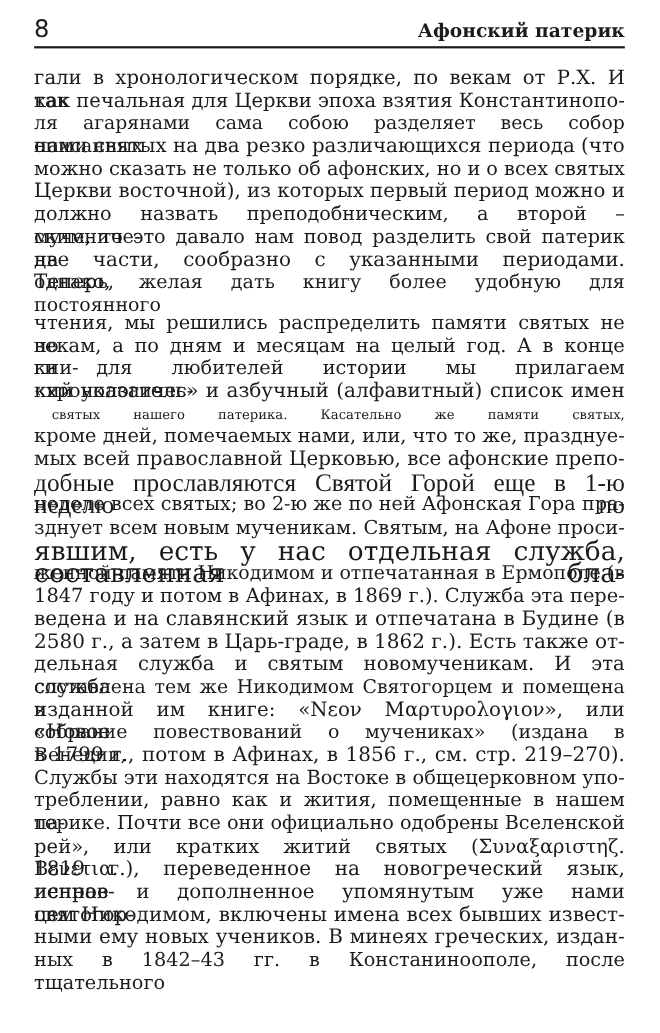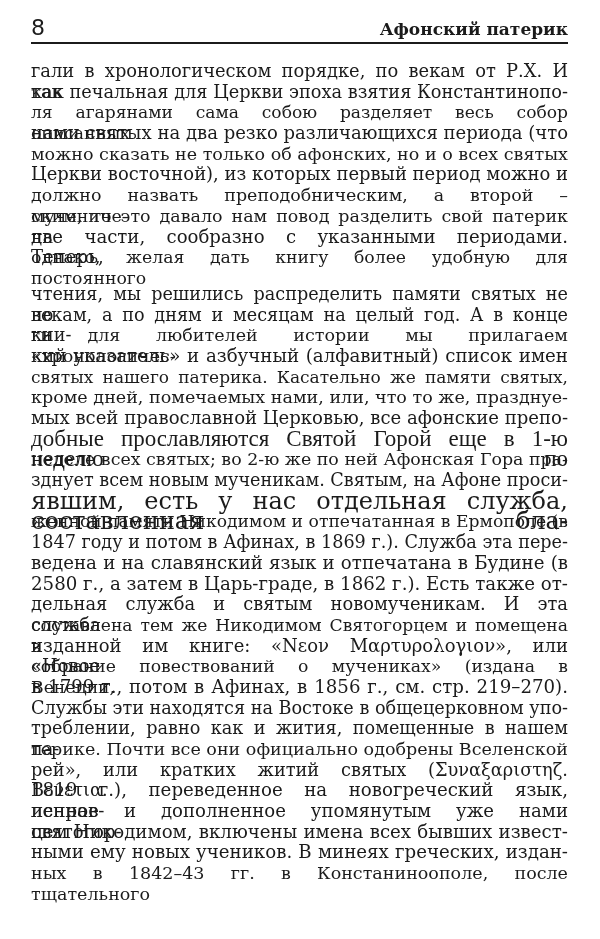--- a/index.html
+++ b/index.html
@@ -76,21 +76,21 @@
     <div class="line stretch" style="white-space: normal; display: block; text-align-last: justify; font-size: 17.52px;">можно сказать не только об афонских, но и о всех святых</div>
     <div class="line stretch" style="white-space: normal; display: block; text-align-last: justify; font-size: 17.97px;">Церкви восточной), из которых первый период можно и</div>
     <div class="line stretch" style="white-space: normal; display: block; text-align-last: justify; font-size: 17.45px;">должно назвать преподобническим, а второй – мучениче-</div>
     <div class="line stretch" style="white-space: normal; display: block; text-align-last: justify; font-size: 17.48px;">ским, то это давало нам повод разделить свой патерик на</div>
     <div class="line stretch" style="white-space: normal; display: block; text-align-last: justify; font-size: 18.1px;">две части, сообразно с указанными периодами. Теперь,</div>
     <div class="line stretch" style="white-space: normal; display: block; text-align-last: justify; font-size: 17.27px;">однако, желая дать книгу более удобную для постоянного</div>
     <div class="line stretch" style="white-space: normal; display: block; text-align-last: justify; font-size: 17.61px; margin-top: 16px;">чтения, мы решились распределить памяти святых не по</div>
     <div class="line stretch" style="white-space: normal; display: block; text-align-last: justify; font-size: 17.64px;">векам, а по дням и месяцам на целый год. А в конце кни-</div>
     <div class="line stretch" style="white-space: normal; display: block; text-align-last: justify; font-size: 17.52px;">ги для любителей истории мы прилагаем «хронологичес-</div>
     <div class="line stretch" style="white-space: normal; display: block; text-align-last: justify;">кий указатель» и азбучный (алфавитный) список имен</div>
-    <div class="line stretch" style="white-space: normal; display: block; text-align-last: justify; font-size: 17px;">святых нашего патерика. Касательно же памяти святых,</div>
+    <div class="line stretch" style="white-space: normal; display: block; text-align-last: justify; font-size: 12px; margin-left: 16px;">святых нашего патерика. Касательно же памяти святых,</div>
     <div class="line stretch" style="white-space: normal; display: block; text-align-last: justify; font-size: 17.55px;">кроме дней, помечаемых нами, или, что то же, празднуе-</div>
     <div class="line stretch" style="white-space: normal; display: block; text-align-last: justify; font-size: 18.07px;">мых всей православной Церковью, все афонские препо-</div>
     <div class="line stretch" style="white-space: normal; display: block; text-align-last: justify; font-size: 23px; font-family: Liberation Serif, serif;">добные прославляются Святой Горой еще в 1-ю неделю по</div>
     <div class="line stretch" style="white-space: normal; display: block; text-align-last: justify; font-size: 17.42px;">неделе всех святых; во 2-ю же по ней Афонская Гора пра-</div>
     <div class="line stretch" style="white-space: normal; display: block; text-align-last: justify; font-size: 17.61px;">зднует всем новым мученикам. Святым, на Афоне проси-</div>
     <div class="line stretch" style="white-space: normal; display: block; text-align-last: justify; font-size: 24px;">явшим, есть у нас отдельная служба, составленная бла-</div>
     <div class="line stretch" style="white-space: normal; display: block; text-align-last: justify; font-size: 17.21px;">женной памяти Никодимом и отпечатанная в Ермополе (в</div>
     <div class="line stretch" style="white-space: normal; display: block; text-align-last: justify; font-size: 17.64px;">1847 году и потом в Афинах, в 1869 г.). Служба эта пере-</div>
     <div class="line stretch" style="white-space: normal; display: block; text-align-last: justify;">ведена и на славянский язык и отпечатана в Будине (в</div>
     <div class="line stretch" style="white-space: normal; display: block; text-align-last: justify;">2580 г., а затем в Царь-граде, в 1862 г.). Есть также от-</div>

